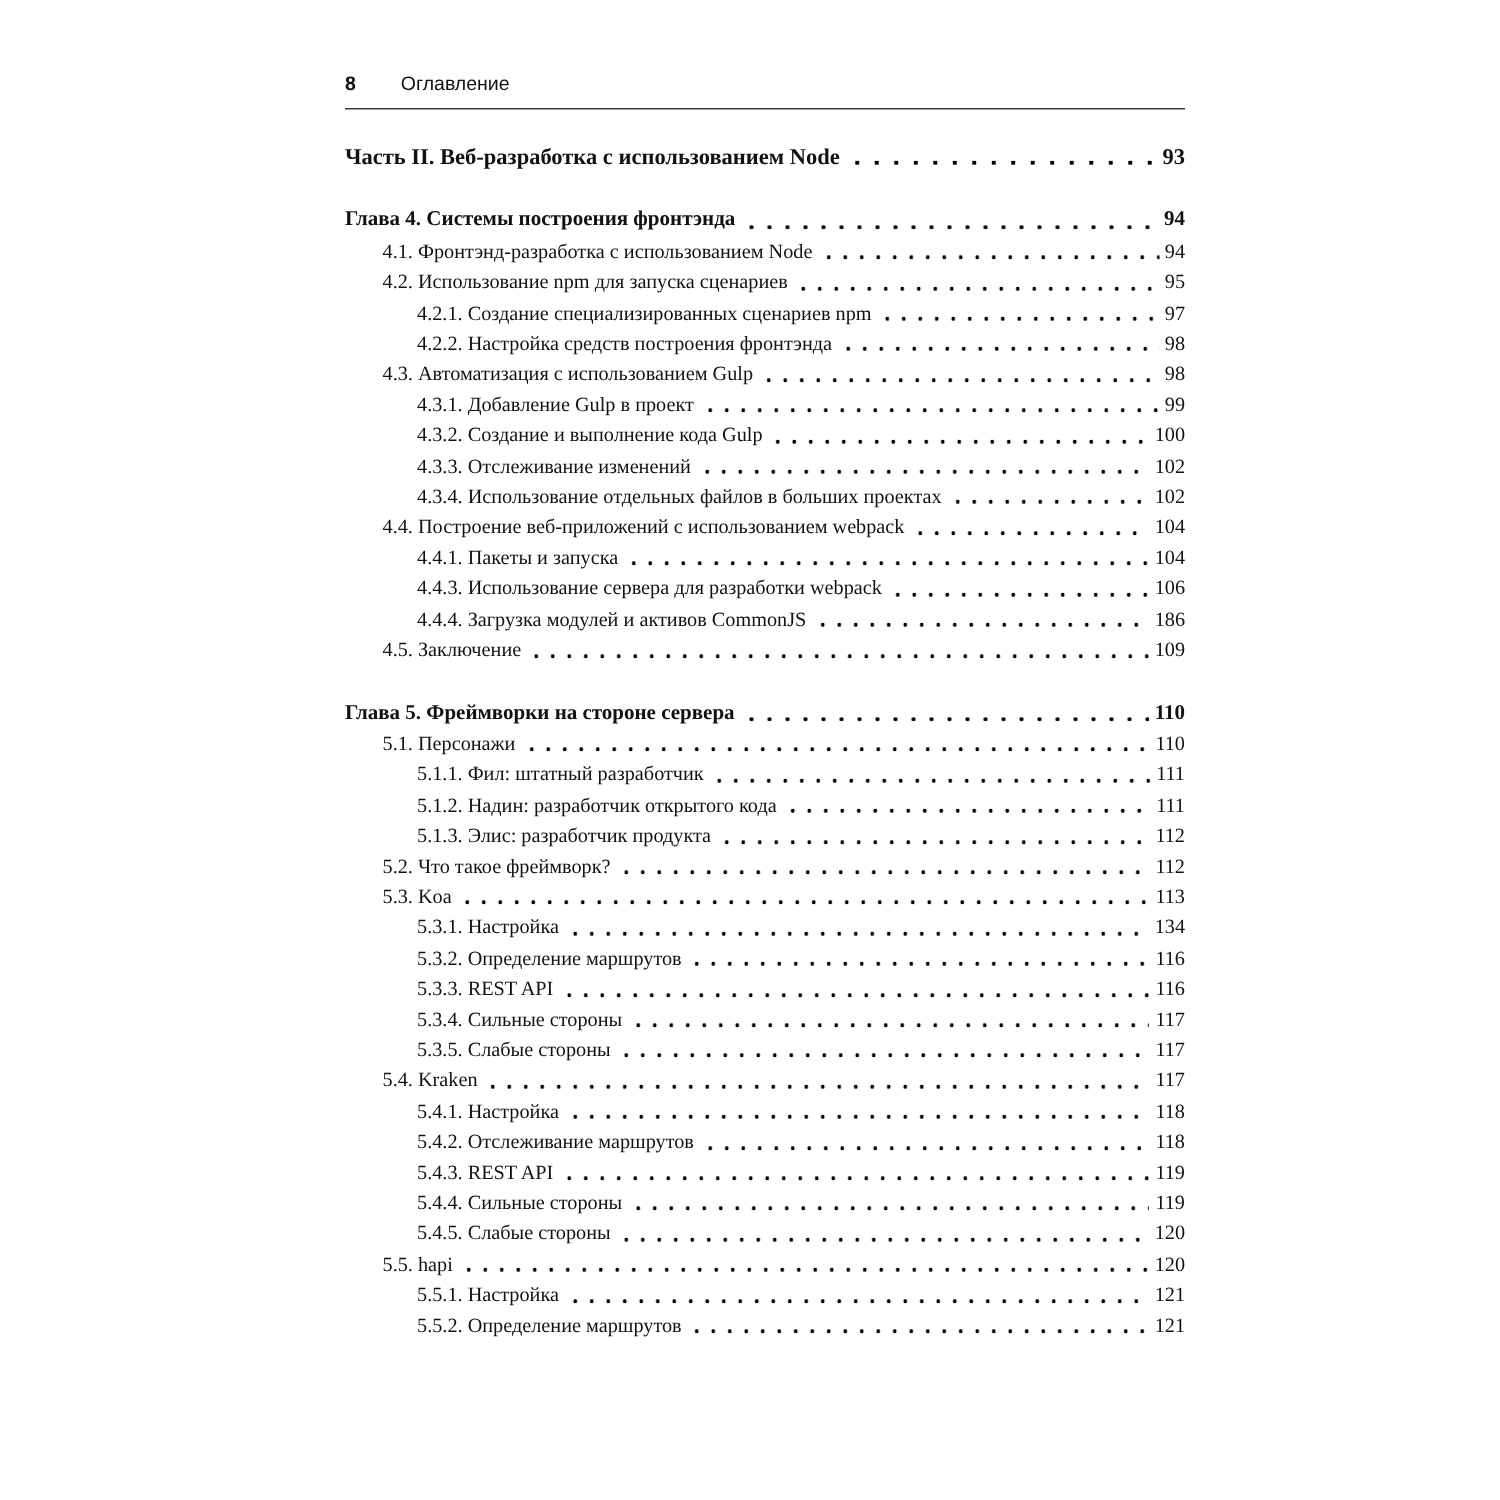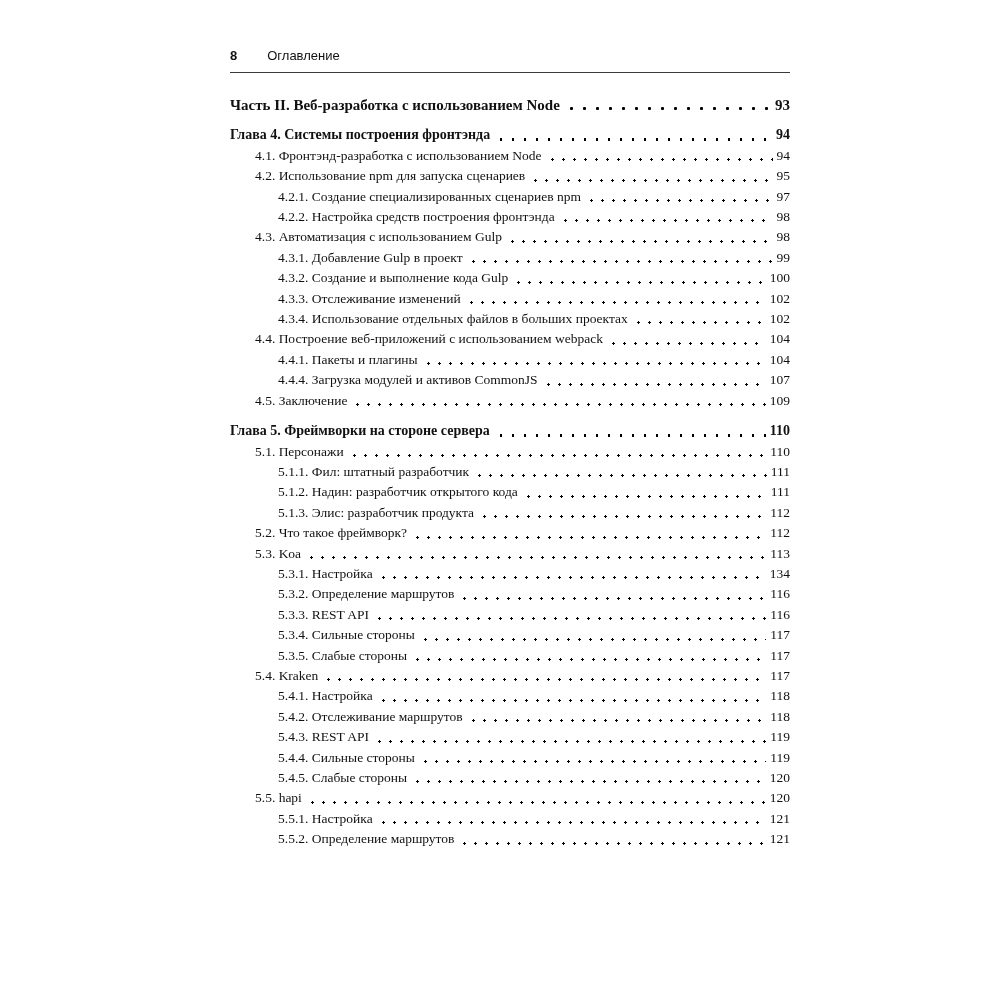--- a/index.html
+++ b/index.html
@@ -62,21 +62,21 @@
     font-weight: bold;
     font-size: 15px;
   }
   .row.part .leader {
     background-image: radial-gradient(circle, #000 1.35px, transparent 1.6px);
     background-size: 13px 5px;
   }
   .row.chapter {
     font-weight: bold;
     font-size: 14px;
-    margin-top: 10px;
+    margin-top: 22px;
   }
   .row.chapter .leader {
     background-image: radial-gradient(circle, #000 1.25px, transparent 1.5px);
     background-size: 12px 5px;
   }
   .row.section {
     padding-left: 25px;
     text-align: right;
   }
   .row.subsection {
@@ -160,31 +160,36 @@
     <span class="page-ref">102</span>
   </div>
 
   <div class="row section">
     <span class="title">4.4. Построение веб-приложений с использованием webpack</span>
     <span class="leader"></span>
     <span class="page-ref">104</span>
   </div>
 
   <div class="row subsection">
-    <span class="title">4.4.1. Пакеты и плагины</span>
+    <span class="title">4.4.1. Пакеты и запуска</span>
     <span class="leader"></span>
     <span class="page-ref">104</span>
   </div>
 
 
+  <div class="row subsection">
+    <span class="title">4.4.3. Использование сервера для разработки webpack</span>
+    <span class="leader"></span>
+    <span class="page-ref">106</span>
+  </div>
 
   <div class="row subsection">
     <span class="title">4.4.4. Загрузка модулей и активов CommonJS</span>
     <span class="leader"></span>
-    <span class="page-ref">107</span>
+    <span class="page-ref">186</span>
   </div>
 
   <div class="row section">
     <span class="title">4.5. Заключение</span>
     <span class="leader"></span>
     <span class="page-ref">109</span>
   </div>
 
   <div class="row chapter">
     <span class="title">Глава 5. Фреймворки на стороне сервера</span>

